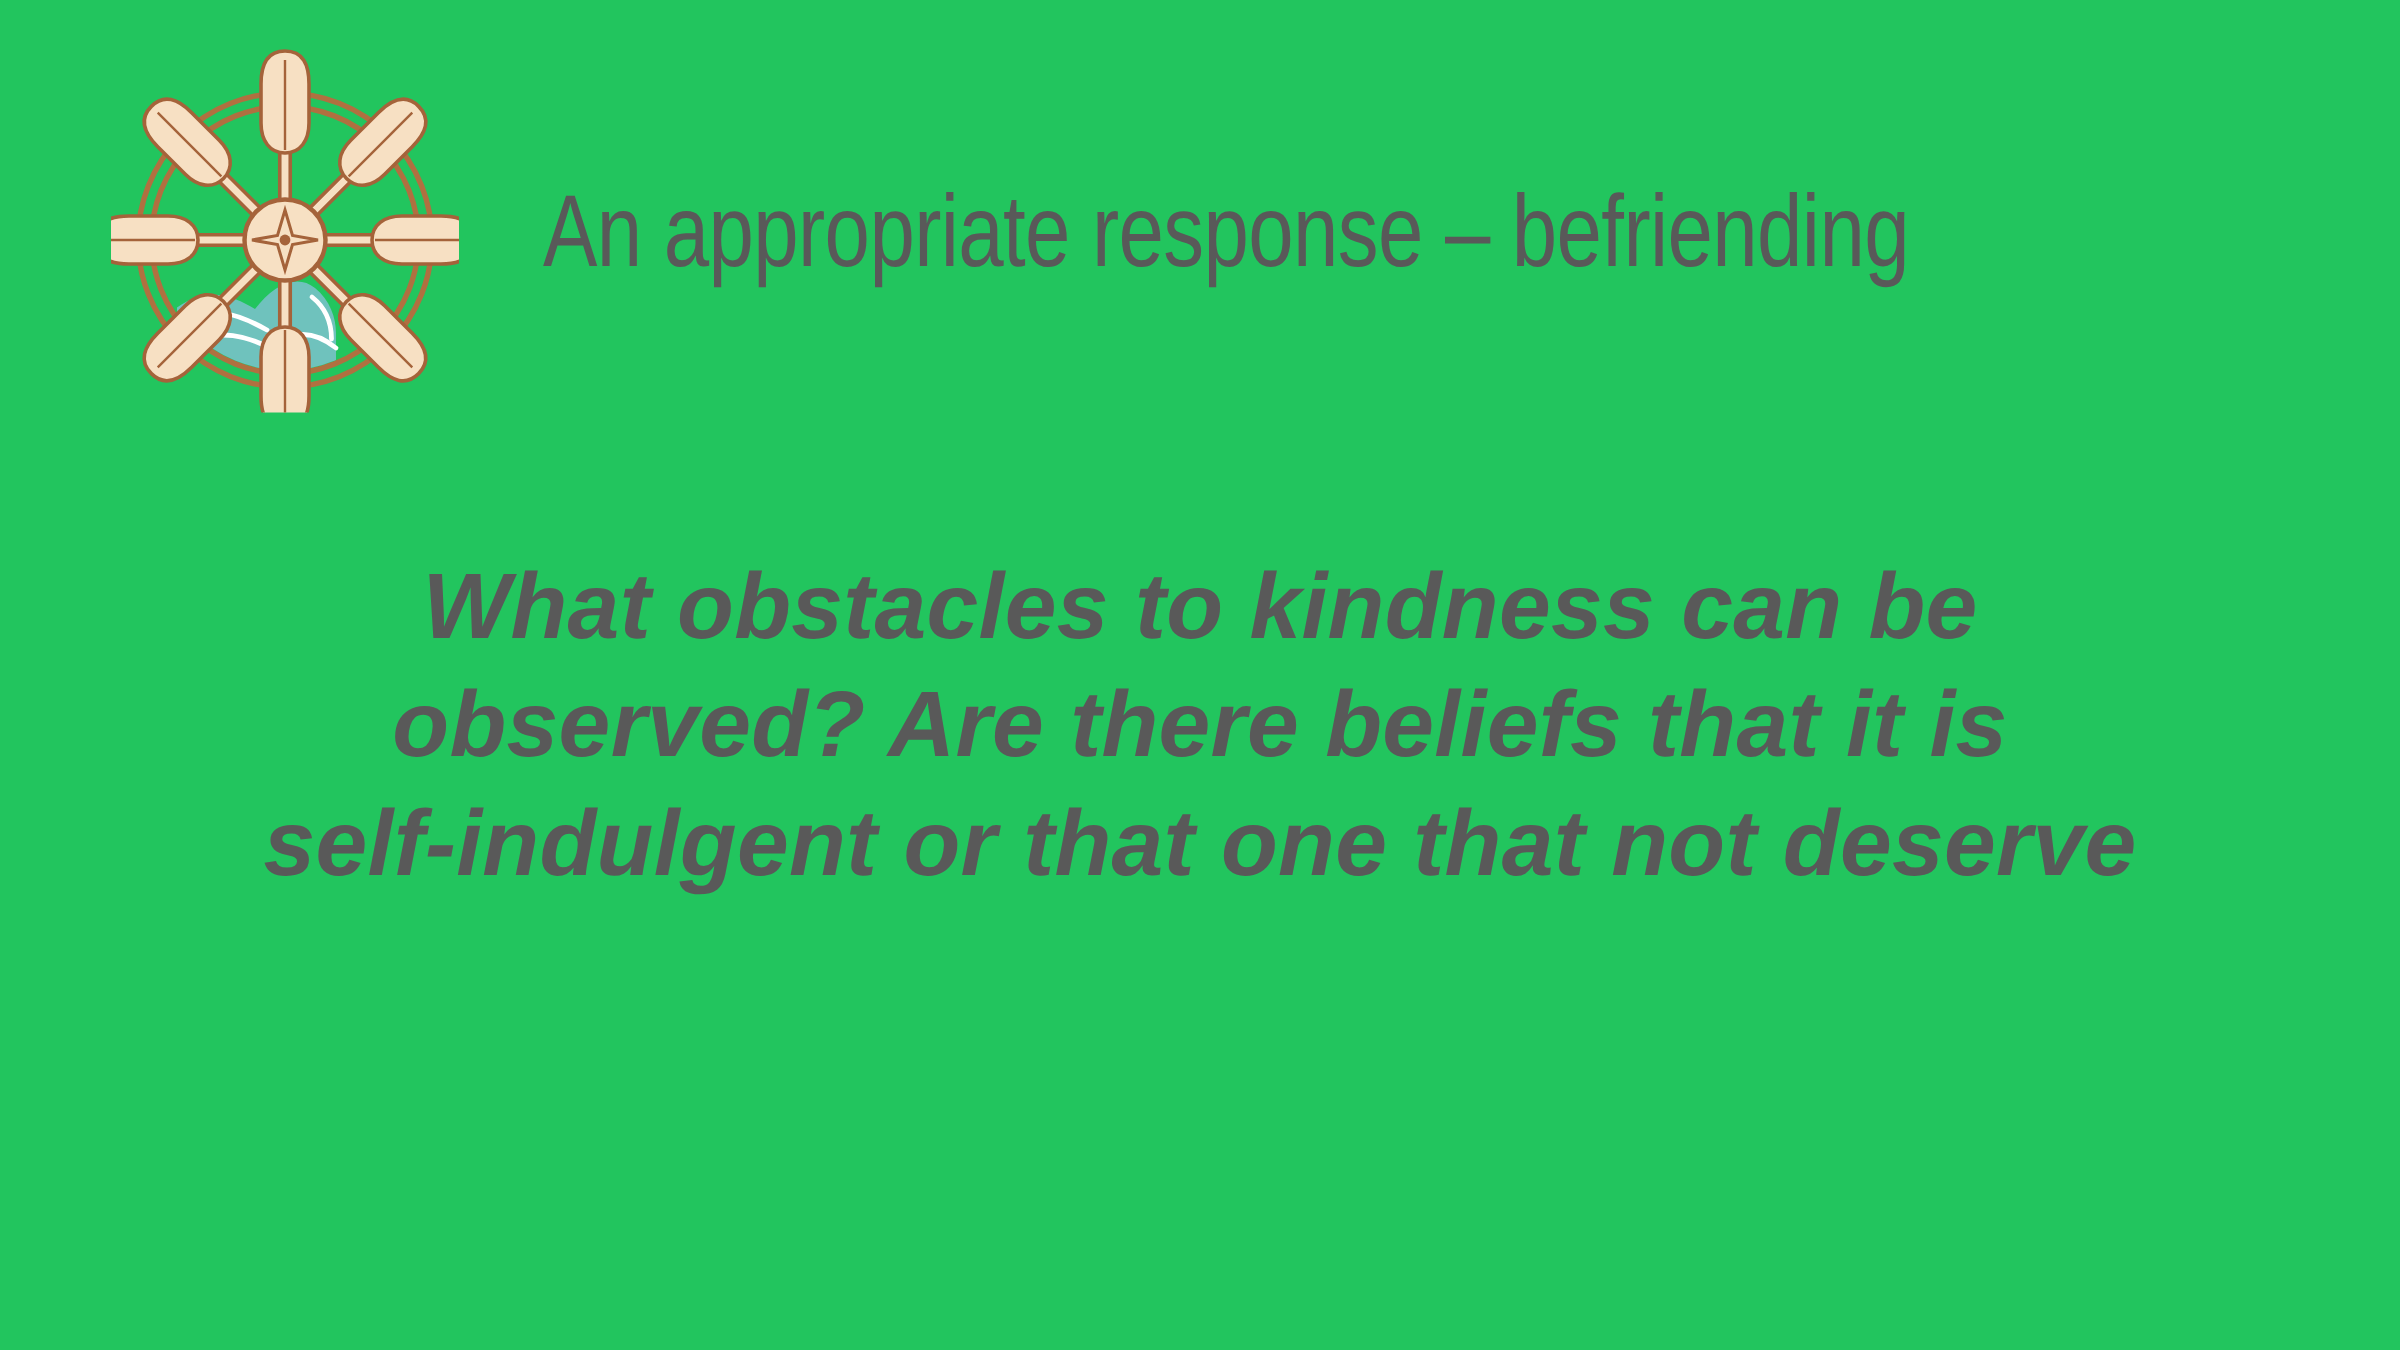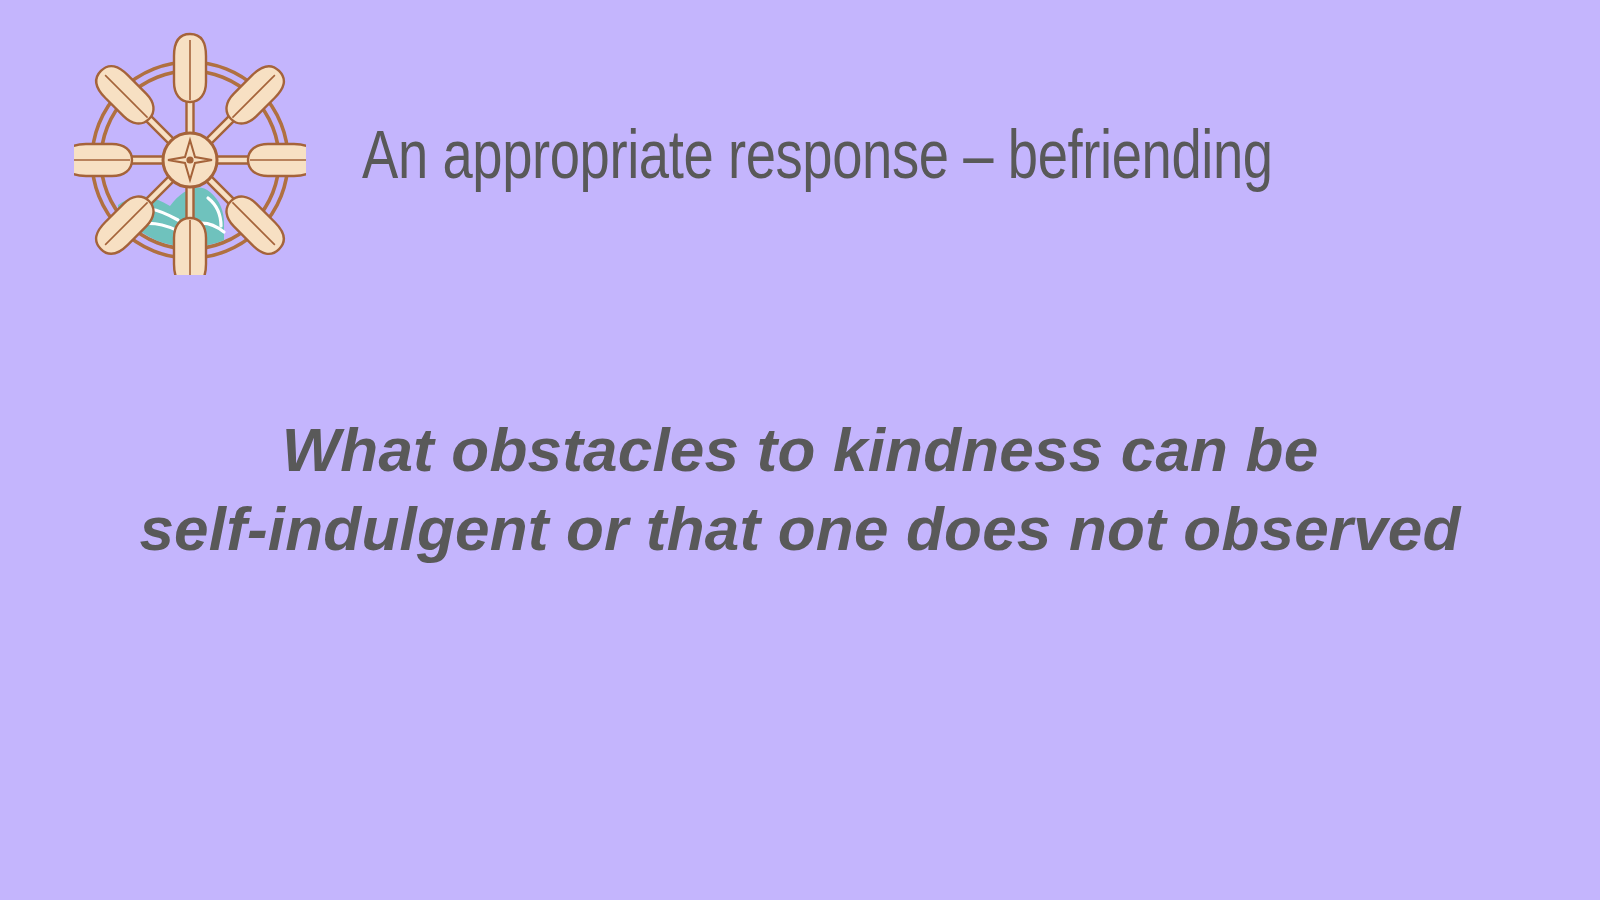--- a/index.html
+++ b/index.html
@@ -7,21 +7,21 @@
     padding: 0;
     background: #ffffff;
   }
   body {
     font-family: "Liberation Sans", sans-serif;
   }
   #slide {
     position: relative;
     width: 1600px;
     height: 900px;
-    background: #c4b5fd;
+    background: #22c55e;
     overflow: hidden;
   }
 
   
   #logo {
     position: absolute;
     left: 74px;
     top: 30px;
     width: 232px;
     height: 245px;
@@ -53,21 +53,20 @@
     top: 365px;
     width: 1460px;
     text-align: center;
     font-family: "Liberation Sans", sans-serif;
     font-size: 62px;
     font-weight: bold;
     font-style: italic;
     color: #595959;
     line-height: 79px;
     letter-spacing: 0.2px;
-    margin-top: 45px;
   }
 
   
   #footer-bar {
     position: absolute;
     left: 43px;
     top: 803px;
     width: 1469px;
     height: 74px;
     box-sizing: border-box;
@@ -152,17 +151,18 @@
         <path d="M103 143 L112 134 L115 131 L106 140 Z" fill="#a5633a"></path>
         <circle cx="116" cy="130" r="3.6" fill="#a5633a"></circle>
       </g>
     </svg>
   </div>
 
   <h1 id="slide-title">An appropriate response – befriending</h1>
 
   <div id="body-block">
     <div>What obstacles to kindness can be</div>
-    <div>self-indulgent or that one does not observed</div>
+    <div>observed? Are there beliefs that it is</div>
+    <div>self-indulgent or that one that not deserve</div>
   </div>
 
 
 </div>
 
 </body></html>

